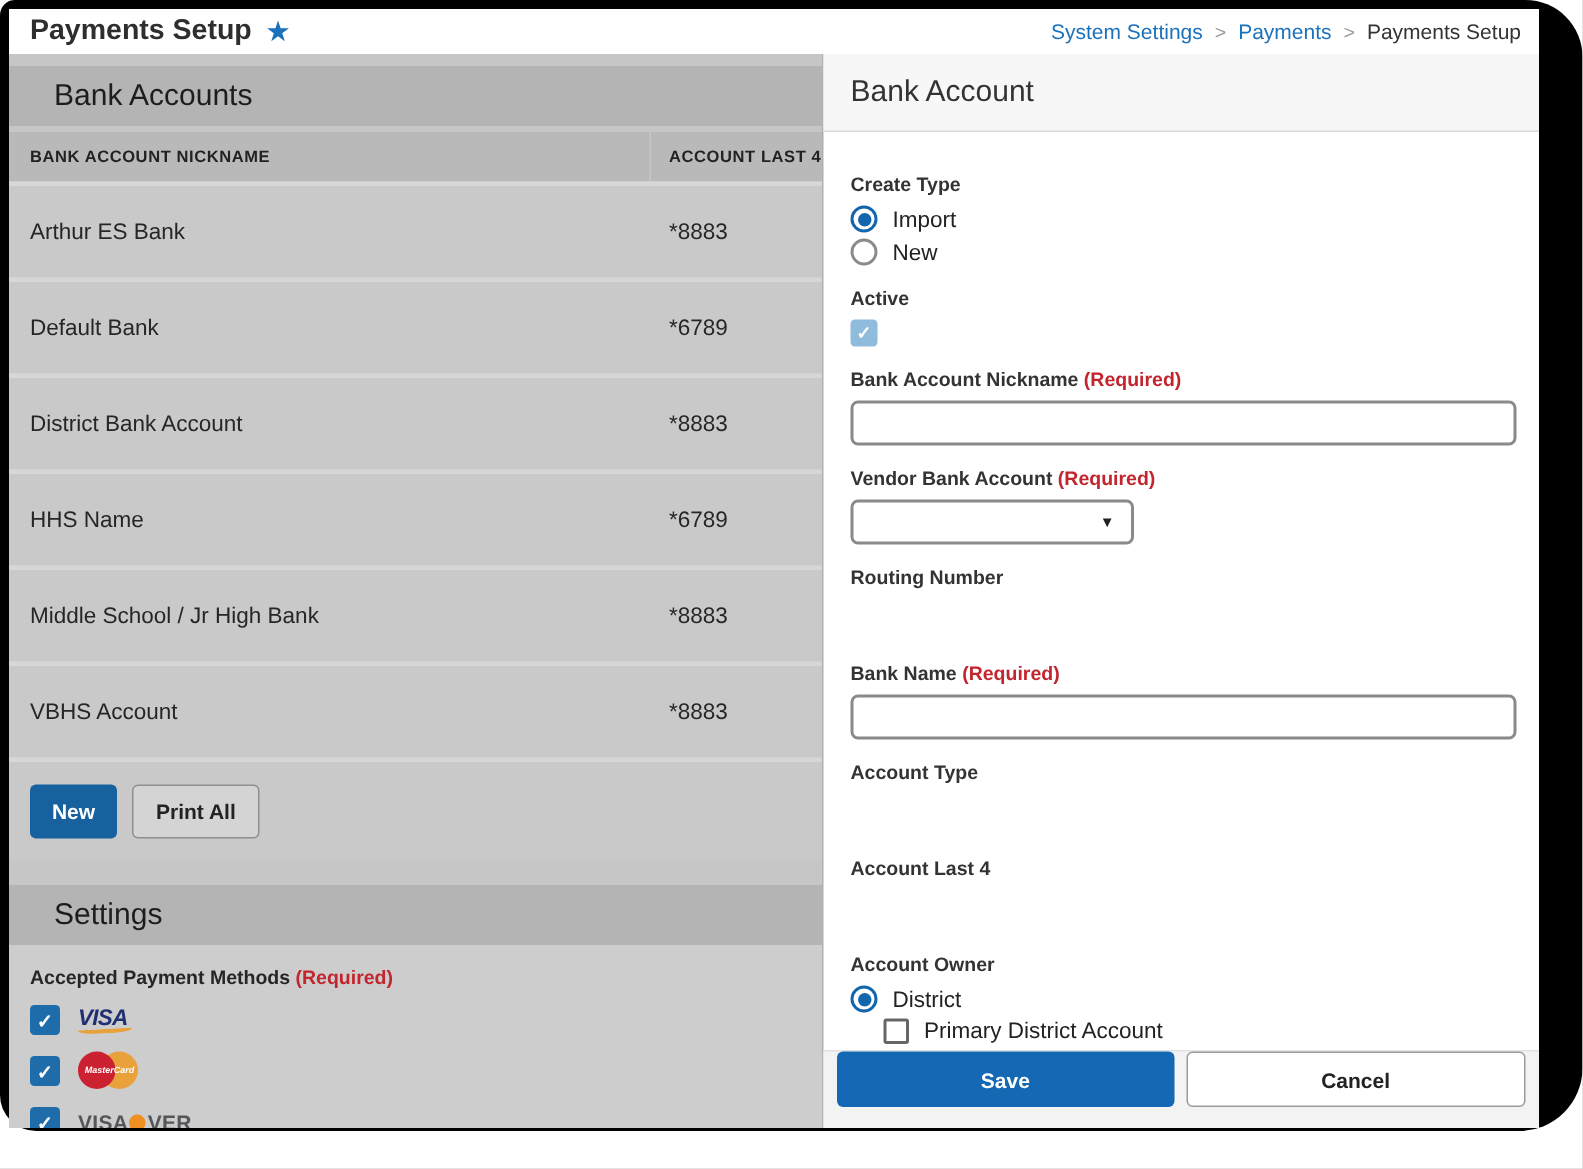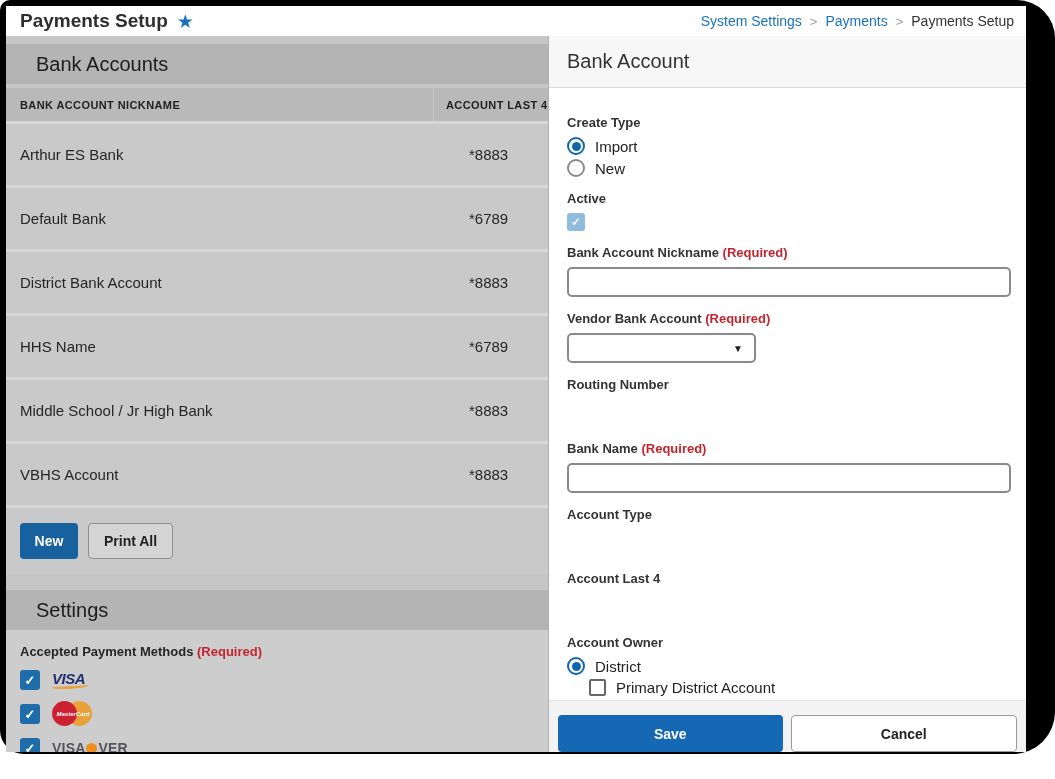--- a/index.html
+++ b/index.html
@@ -24,21 +24,21 @@
          display:flex; flex-direction:column; }
   .section-bar { height:40px; background:#b4b4b4; display:flex; align-items:center;
                  padding-left:30px; font-size:20px; color:#1d1d1d; flex:none; }
   .ba-bar { margin-top:8px; margin-bottom:4px; }
   .thead { height:33px; background:#b9b9b9; display:flex; align-items:center;
            font-size:11px; font-weight:bold; letter-spacing:.4px; color:#222; flex:none; }
   .th-1 { width:428px; padding-left:14px; border-right:1px solid #c8c8c8; height:100%;
           display:flex; align-items:center; }
   .th-2 { padding-left:12px; }
   .trow { height:64px; background:#c9c9c9; border-top:3px solid #d7d7d7; display:flex;
-          align-items:center; font-size:15px; color:#262626; cursor:pointer; flex:none;gap:23px; }
+          align-items:center; font-size:15px; color:#262626; cursor:pointer; flex:none; }
   .td-1 { width:428px; padding-left:14px; }
   .td-2 { padding-left:12px; }
   .btn-area { background:#c9c9c9; border-top:3px solid #d7d7d7; padding:15px 14px 15px 14px;
               display:flex; gap:10px; flex:none; }
   .btn-new { min-width:58px; height:36px; padding:0 14px; background:#17619e; color:#fff;
              font-weight:bold; font-size:14px; border:none; border-radius:4px; cursor:pointer;
              font-family:"Liberation Sans", sans-serif; }
   .btn-print { height:36px; padding:0 15px; background:#d4d4d4; color:#222; font-weight:bold;
                font-size:14px; border:1px solid #8f8f8f; border-radius:4px; cursor:pointer;
                font-family:"Liberation Sans", sans-serif;text-align:right; }
@@ -92,21 +92,21 @@
   .cb-empty { width:17px; height:17px; background:#fff; border:2px solid #666; border-radius:2px;
               cursor:pointer; flex:none; }
   .ti { width:444px; height:30px; border:2px solid #8a8a8a; border-radius:5px; font-size:14px;
         padding:0 8px; font-family:"Liberation Sans", sans-serif; background:#fff; }
   .sel-box { width:189px; height:30px; border:2px solid #8a8a8a; border-radius:5px;
              display:flex; align-items:center; justify-content:flex-end; padding-right:11px;
              cursor:pointer; background:#fff; }
   .caret { font-size:10px; color:#222; }
   .indent { margin-left:22px; }
   .panel-footer { position:absolute; bottom:0; left:0; right:0; height:52px; background:#f3f3f3;
-                  border-top:1px solid #e2e2e2; display:flex; align-items:flex-end; gap:8px;
+                  border-top:1px solid #e2e2e2; display:flex; align-items:flex-start; gap:8px;
                   padding:0 9px; }
   .btn-save { flex:1; height:37px; background:#1569b4; color:#fff; font-weight:bold;
               font-size:14px; border:none; border-radius:4px; cursor:pointer;
               font-family:"Liberation Sans", sans-serif; }
   .btn-cancel { flex:1; height:37px; background:#fff; color:#222; font-weight:bold;
                 font-size:14px; border:1px solid #9b9b9b; border-radius:4px; cursor:pointer;
                 font-family:"Liberation Sans", sans-serif; }
 </style>
 </head>
 <body>

